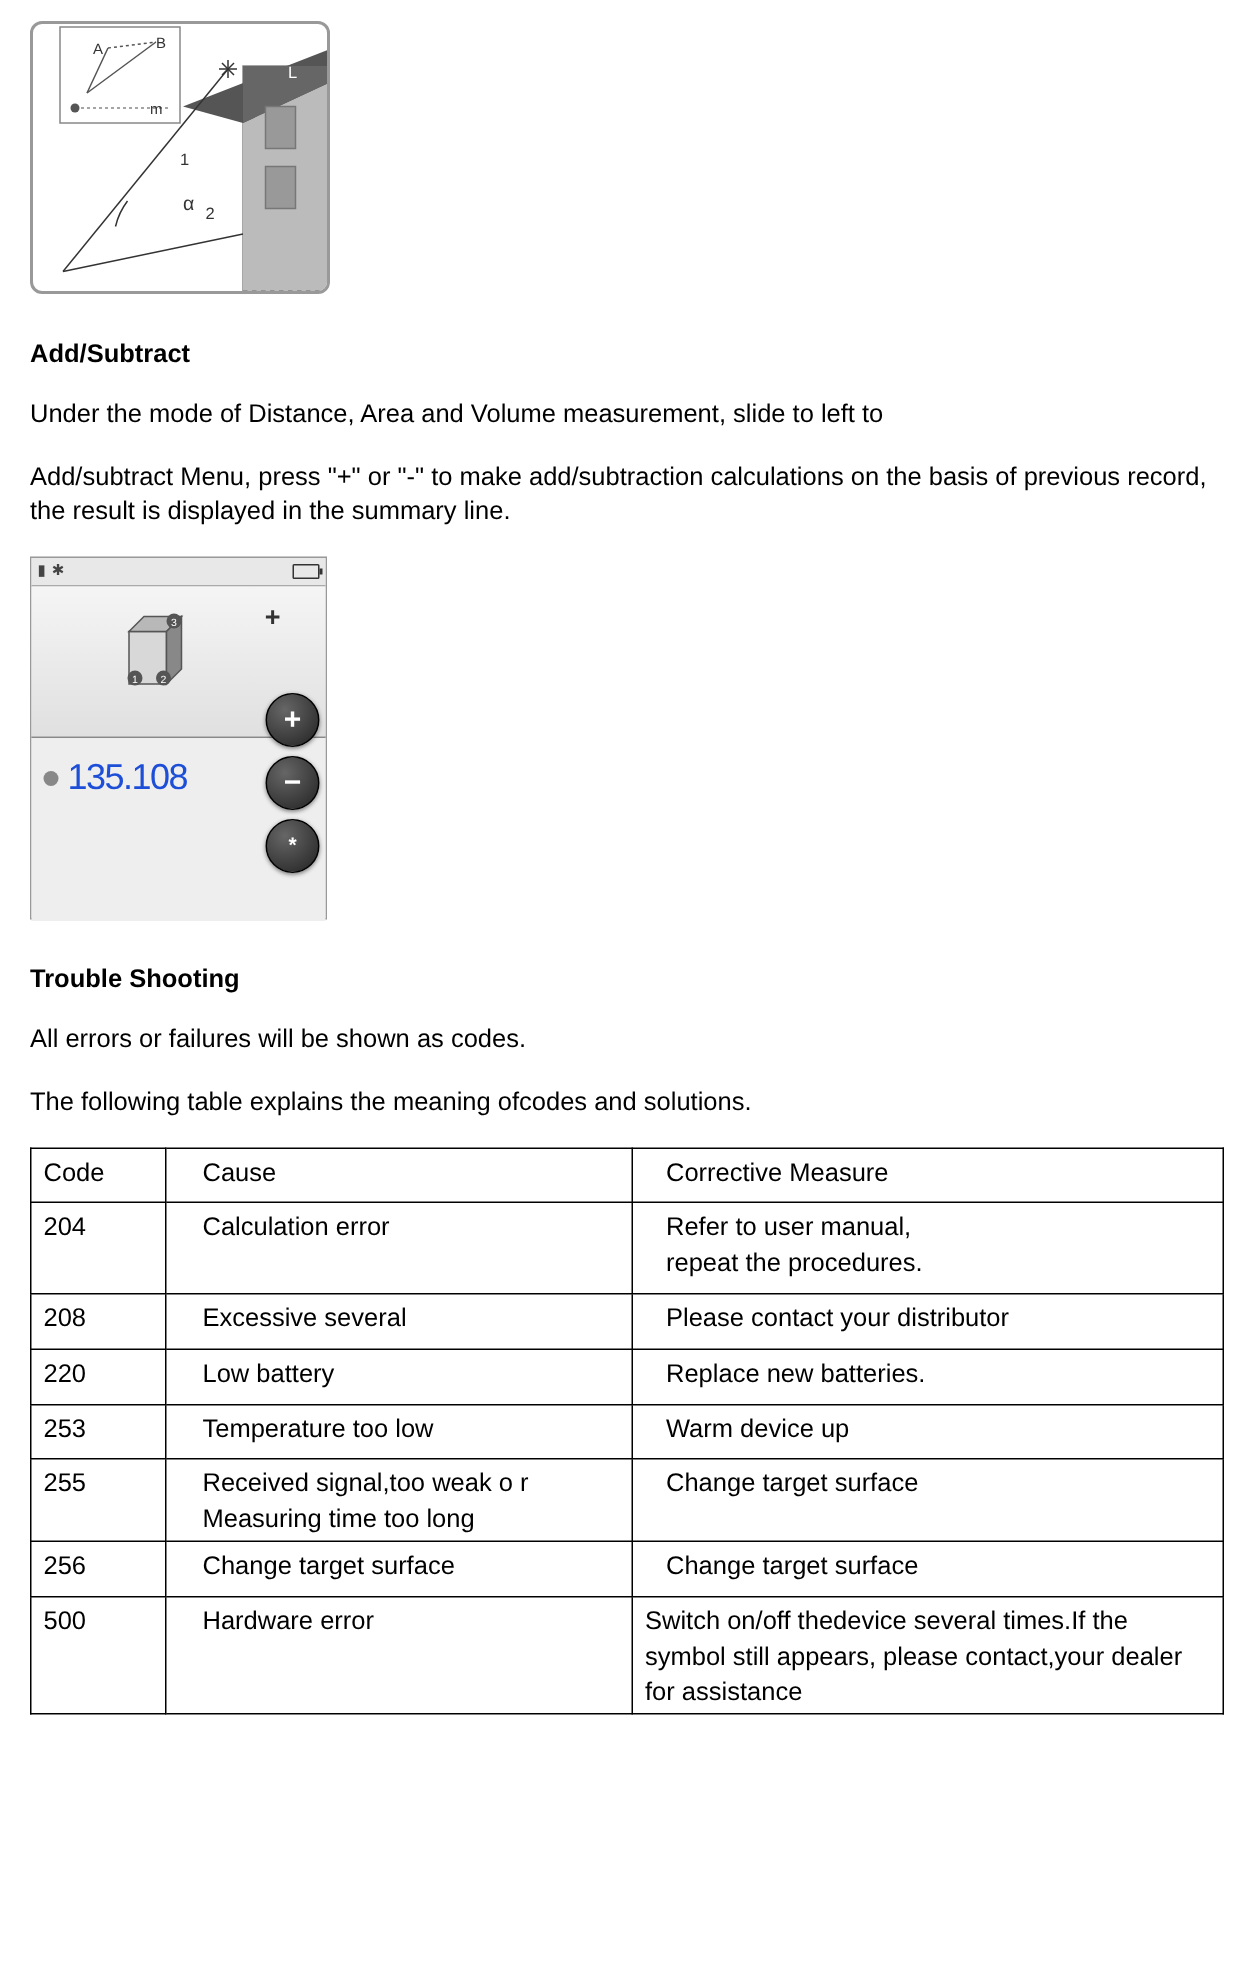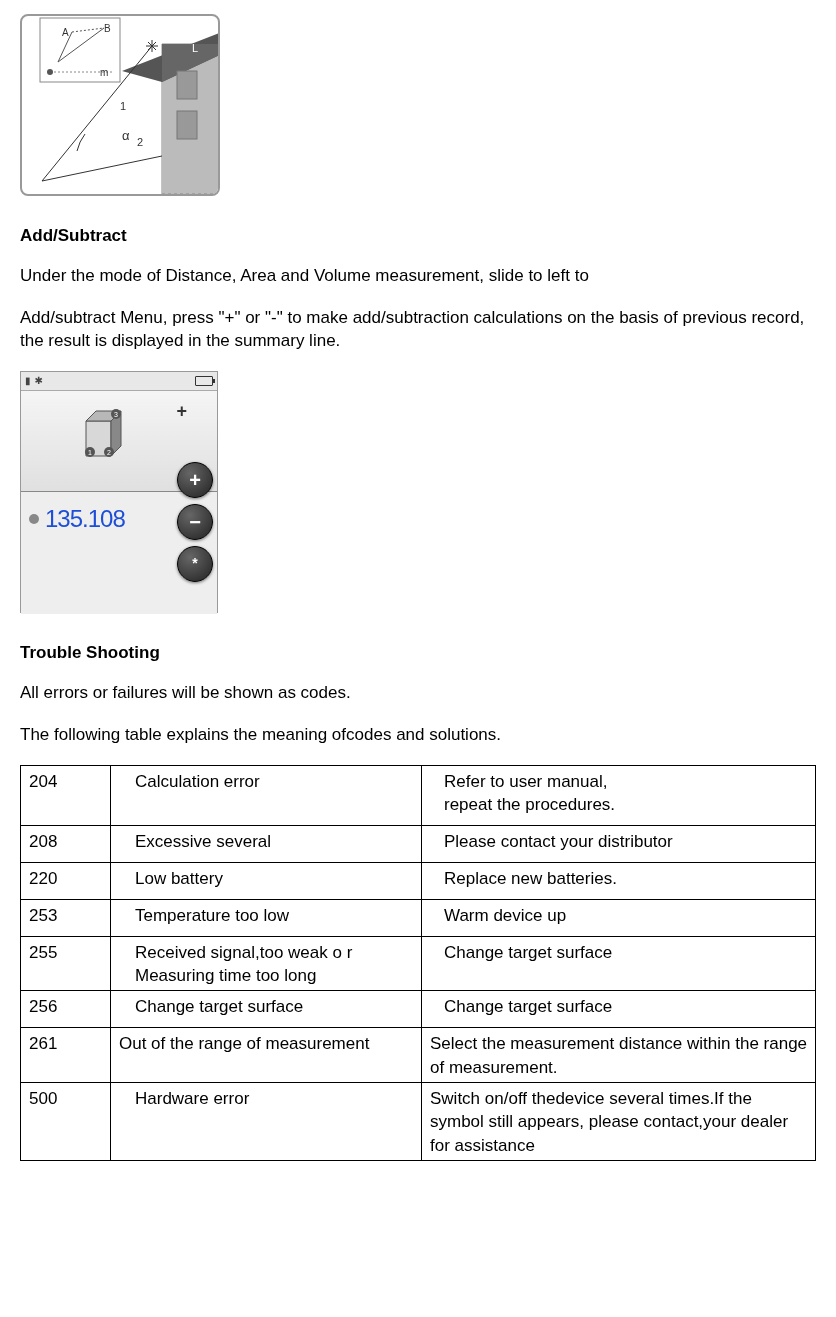--- a/index.html
+++ b/index.html
@@ -245,20 +245,25 @@
     </div>
   </div>
 </div>
 
 <h3>Trouble Shooting</h3>
 <p>All errors or failures will be shown as codes.</p>
 <p>The following table explains the meaning ofcodes and solutions.</p>
 
 <table>
   <tbody>
+      <tr>
+    <td class="col-code">Code</td>
+    <td class="col-cause">Cause</td>
+    <td class="col-measure">Corrective Measure</td>
+  </tr>
   <tr>
     <td class="col-code">204</td>
     <td class="col-cause">Calculation error</td>
     <td class="col-measure">Refer to user manual,<br>repeat the procedures.</td>
   </tr>
   <tr>
     <td class="col-code">208</td>
     <td class="col-cause">Excessive several</td>
     <td class="col-measure">Please contact your distributor</td>
   </tr>
@@ -275,24 +280,19 @@
   <tr class="tight">
     <td class="col-code">255</td>
     <td class="col-cause">Received signal,too weak o r Measuring time too long</td>
     <td class="col-measure">Change target surface</td>
   </tr>
   <tr>
     <td class="col-code">256</td>
     <td class="col-cause">Change target surface</td>
     <td class="col-measure">Change target surface</td>
   </tr>
-  <tr class="tight nopad-cause nopad-measure">
-    <td class="col-code">261</td>
-    <td class="col-cause" style="padding-left:8px">Out of the range of measurement</td>
-    <td class="col-measure" style="padding-left:8px">Select the measurement distance within the range of measurement.</td>
-  </tr>
   <tr class="tight nopad-measure">
     <td class="col-code">500</td>
     <td class="col-cause">Hardware error</td>
     <td class="col-measure" style="padding-left:8px">Switch on/off thedevice several times.If the symbol still appears, please contact,your dealer for assistance</td>
   </tr>
 </tbody>
   </table>
 
 </body></html>

